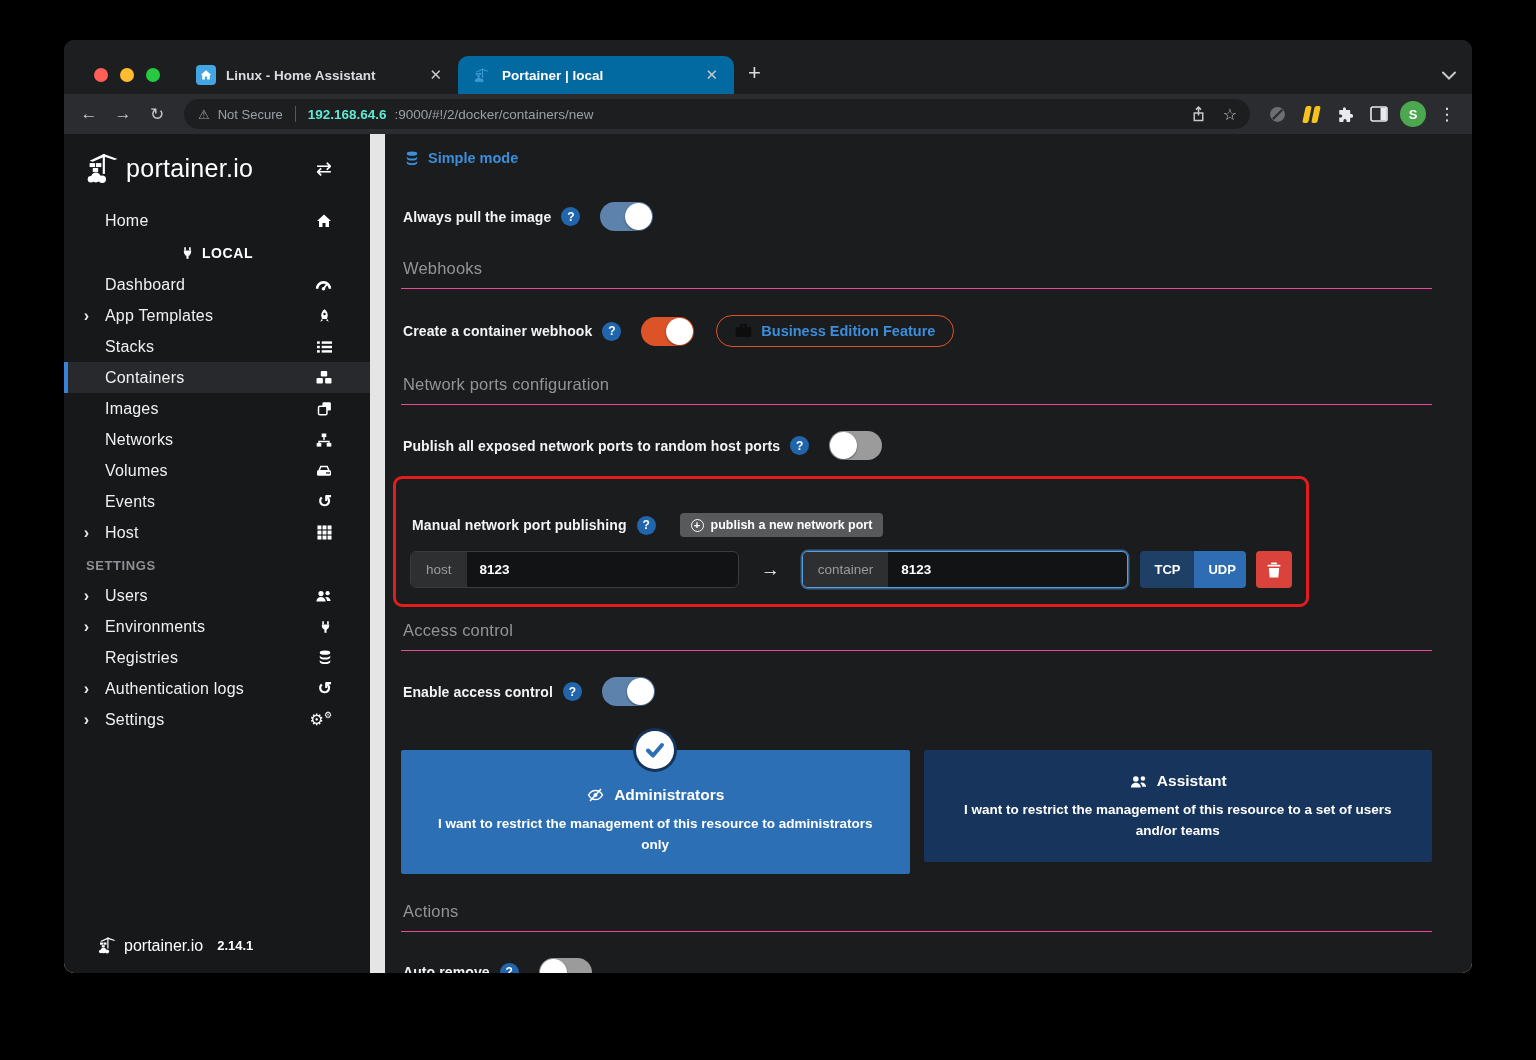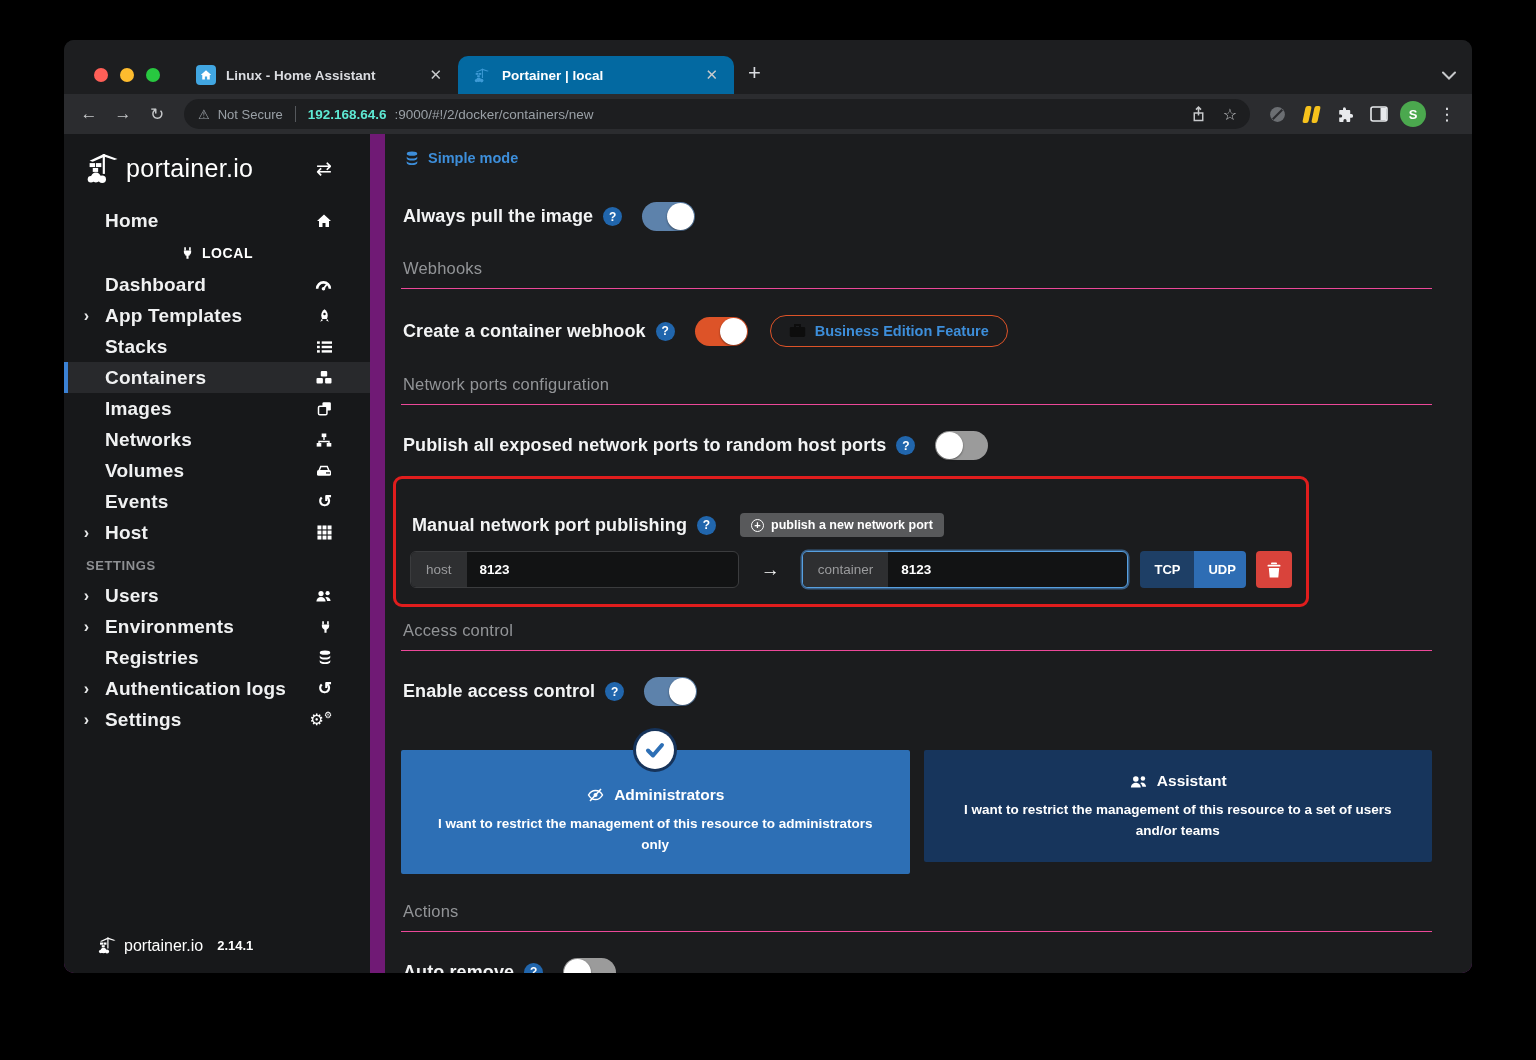--- a/index.html
+++ b/index.html
@@ -40,49 +40,49 @@
              color:#c6c8ca; font-size:16px; cursor:pointer; }
   .ext-ic { width:30px; height:30px; display:flex; align-items:center; justify-content:center; cursor:pointer; }
   .pause-bars { display:flex; gap:3px; transform:skewX(-12deg); }
   .pause-bars i { width:6px; height:17px; background:var(--pause-yellow,#f6c21c); border-radius:2px; }
   .avatar { width:26px; height:26px; border-radius:50%; background:var(--avatar-green,#4ba84e);
             color:#fff; font-weight:700; font-size:13px; display:flex; align-items:center;
             justify-content:center; cursor:pointer; }
   .dots { color:#e8eaed; font-size:17px; letter-spacing:0; }
 
   
-  .app { flex:1; display:flex; min-height:0; background:#701a75; }
+  .app { flex:1; display:flex; min-height:0; background:#e5e5e5; }
   .sidebar { width:306px; background:#17181a; display:flex; flex-direction:column; padding-top:10px; }
   .content { flex:1; margin-left:15px; background:#1b1c1e; padding:10px 40px 0 16px; overflow:hidden; }
 
   .logo-row { display:flex; align-items:center; padding:8px 38px 8px 22px; gap:4px; }
   .wordmark { color:#fff; font-size:25px; font-weight:400; letter-spacing:.3px; }
   .collapse { margin-left:auto; color:#fff; font-size:19px; cursor:pointer; }
 
   .side-item { display:flex; align-items:center; height:31px; padding-right:38px; cursor:pointer;
                border-left:4px solid transparent; }
   .side-item .chev { width:37px; text-align:center; color:#e8e9ea; font-size:16px; font-weight:700; }
-  .side-item .side-label { flex:1; color:#f0f1f2; font-size:19px; font-weight:700; letter-spacing:.2px; }
+  .side-item .side-label { flex:1; color:#f0f1f2; font-size:16px; font-weight:400; letter-spacing:.2px; }
   .side-item .side-icon { width:22px; display:flex; justify-content:flex-end; color:#fff; font-size:15px; }
   .side-item.active { background:#28292c; border-left-color:var(--active-bar,#3b82d6); }
   .side-env { display:flex; align-items:center; justify-content:center; gap:8px; color:#fff;
               font-weight:700; font-size:14px; letter-spacing:.6px; margin:9px 0 8px; }
   .side-header { color:#8e9093; font-size:13px; font-weight:700; letter-spacing:.6px;
                  padding-left:22px; margin:10px 0 7px; }
   .side-footer { margin-top:auto; display:flex; align-items:center; gap:6px; padding:14px 20px 18px 34px; }
   .side-footer .wordmark-sm { color:#fff; font-size:16px; }
   .side-footer .version { color:#fff; font-size:13px; font-weight:700; margin-left:8px; }
 
   
   .simple-mode { display:flex; align-items:center; gap:9px; color:var(--link-blue,#3d8eda);
                  font-weight:700; font-size:14.5px; margin:6px 0 0 4px; cursor:pointer; }
   .section-h { color:#929497; font-size:16.5px; font-weight:400; letter-spacing:.2px;
                border-bottom:1px solid #ec4899; padding:0 0 10px 2px; margin:28px 0 0; }
   .form-row { display:flex; align-items:center; gap:10px; margin-top:26px; padding-left:2px; }
-  .f-label { color:#f3f4f5; font-weight:700; font-size:18px; letter-spacing:.1px; }
+  .f-label { color:#f3f4f5; font-weight:700; font-size:14px; letter-spacing:.1px; }
   .help { width:19px; height:19px; border-radius:50%; background:var(--help-blue,#2166ad);
           color:#fff; font-size:12px; font-weight:700; display:flex; align-items:center;
           justify-content:center; flex:0 0 auto; }
   .toggle { width:53px; height:29px; border-radius:15px; background:var(--toggle-off,#9b9b9b);
             position:relative; margin-left:10px; cursor:pointer; flex:0 0 auto; }
   .toggle .knob { position:absolute; top:1px; left:1px; width:27px; height:27px; border-radius:50%;
                   background:#fff; box-shadow:0 1px 2px rgba(0,0,0,.45); }
   .toggle.on { background:var(--toggle-on,#5d82ab); }
   .toggle.on .knob { left:auto; right:1px; }
   .toggle.orange { background:var(--webhook-orange,#dd5328); }

